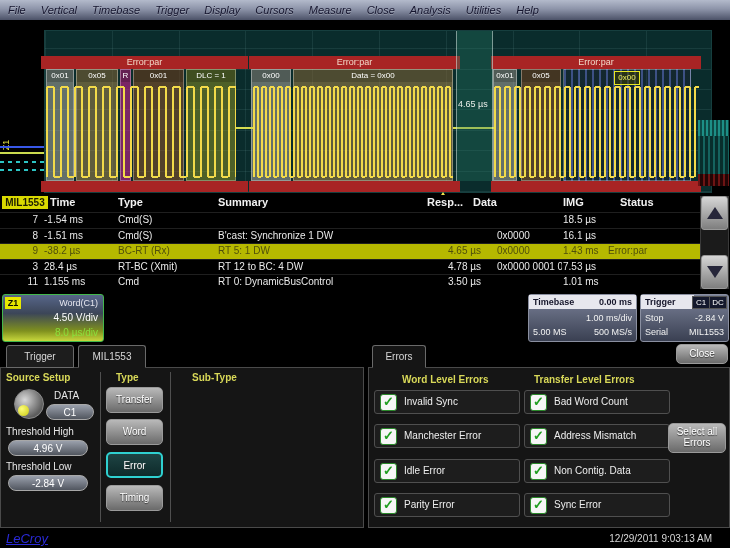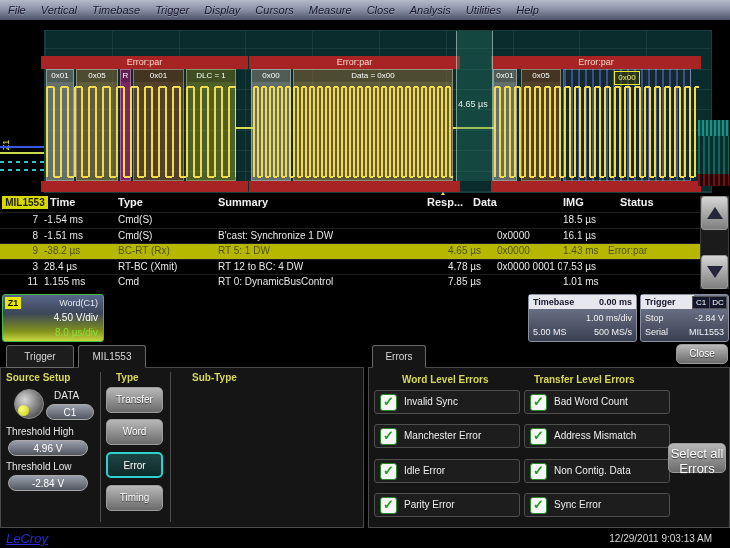--- a/index.html
+++ b/index.html
@@ -285,21 +285,21 @@
       <span class="c-resp">4.78 µs</span>
         <span class="c-data">0x0000 0001 000...</span>
       <span class="c-img">7.53 µs</span>
         <span class="c-status"></span>
     </div>
     <div class="trow" style="top:79.4px;">
       <span class="c-num">11</span>
         <span class="c-time">1.155 ms</span>
       <span class="c-type">Cmd</span>
         <span class="c-sum">RT 0: DynamicBusControl</span>
-      <span class="c-resp">7.85 µs</span>
+      <span class="c-resp">3.50 µs</span>
         <span class="c-data"></span>
       <span class="c-img">1.01 ms</span>
         <span class="c-status"></span>
     </div>
 
     <div class="scrolltrack"></div>
     <div class="scrollbtn" style="top:1px;">
         <span class="tri-up"></span>
       </div>
     <div class="scrollbtn" style="top:60px;">
@@ -393,17 +393,17 @@
     </div>
   <div class="erritem" style="left:524px;top:459px;">
     <span class="cb">✓</span>
     <span class="txt">Non Contig. Data</span>
     </div>
   <div class="erritem" style="left:524px;top:493px;">
     <span class="cb">✓</span>
     <span class="txt">Sync Error</span>
     </div>
 
-  <div class="btn" style="left:668px;top:423px;width:58px;height:30px;font-size:13px;padding-top:2px;margin-top:20px;">Select all Errors</div>
+  <div class="btn" style="left:668px;top:423px;width:58px;height:30px;font-size:10px;padding-top:2px;">Select all Errors</div>
 
   <span class="logo">LeCroy</span>
   <span class="tstamp">12/29/2011 9:03:13 AM</span>
 </div>
 
 </body></html>

